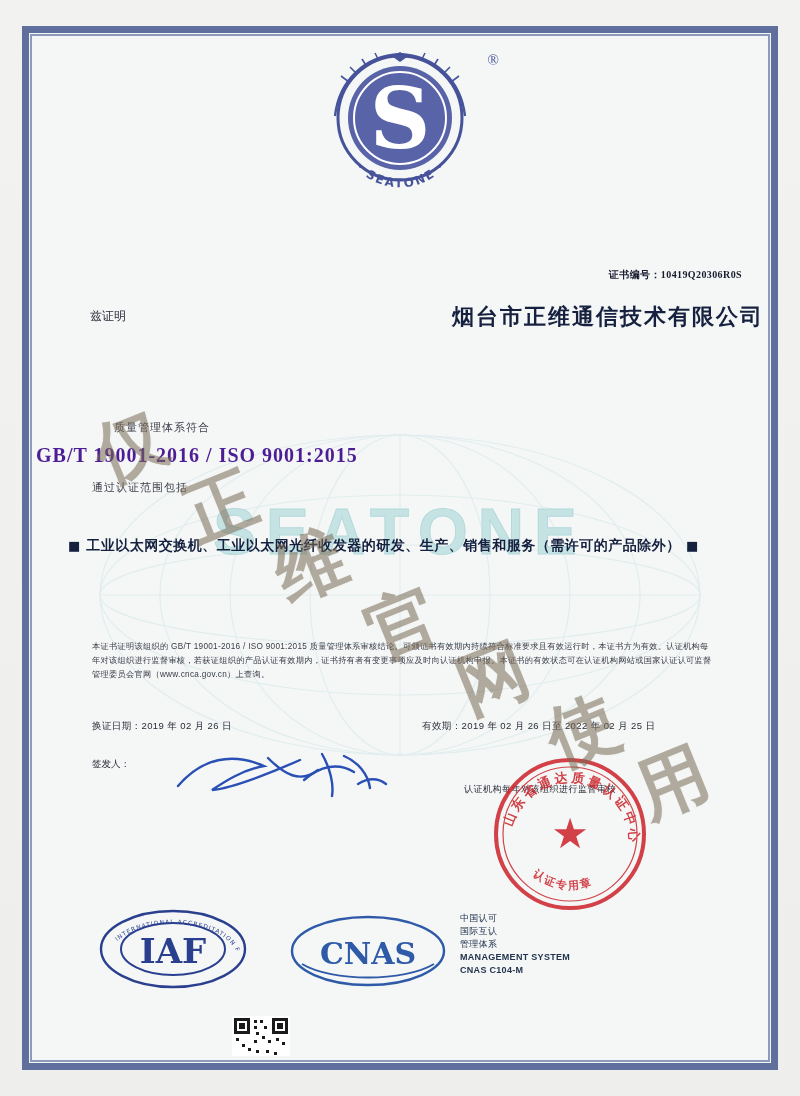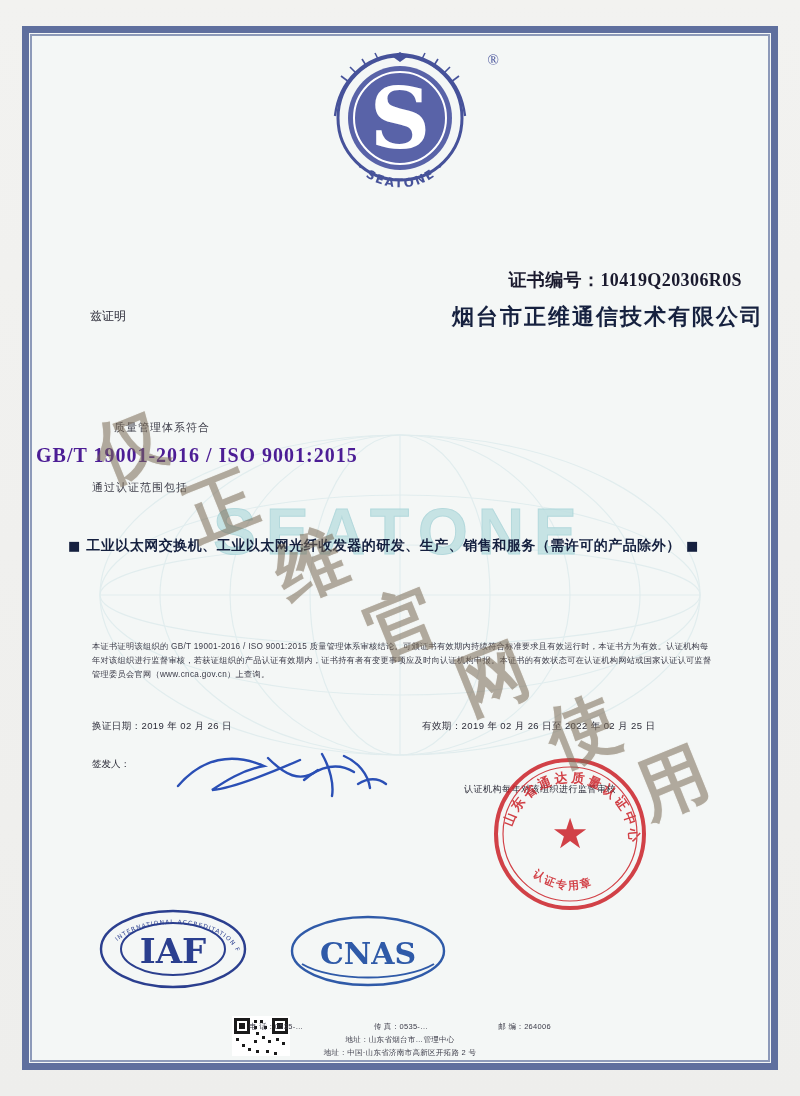--- a/index.html
+++ b/index.html
@@ -63,21 +63,21 @@
     position:absolute;left:0;right:0;top:162px;text-align:center;
     font-family:"DejaVu Sans", sans-serif;
     font-size:36px;font-weight:bold;color:#1d2a52;
     letter-spacing:12px;
     text-indent:12px;
   }
 
   .cert-no{
     position:absolute;right:22px;top:228px;
     font-family:"Liberation Serif",serif;
-    font-size:18px;font-weight:bold;color:#1a1a2e;
+    font-size:10px;font-weight:bold;color:#1a1a2e;
     letter-spacing:.4px;
     margin-left:30px;
   }
 
   .zi-zheng{
     position:absolute;left:54px;top:268px;
     font-size:12px;color:#2b2b38;
   }
 
   .company{
@@ -312,20 +312,27 @@
         <textPath href="#iaftop" startOffset="9%">INTERNATIONAL ACCREDITATION FORUM</textPath>
       </text>
     </svg>
 
     <svg class="cnas" viewBox="0 0 160 78">
       <ellipse cx="80" cy="39" rx="76" ry="34" fill="none" stroke="#2f5aa8" stroke-width="2.4"></ellipse>
       <path d="M14 52 C44 70 116 70 146 52" fill="none" stroke="#2f5aa8" stroke-width="2"></path>
       <text x="80" y="52" text-anchor="middle" font-family="DejaVu Serif, serif" font-size="30" font-weight="bold" fill="#2f5aa8">CNAS</text>
     </svg>
 
+    <div class="cnas-text">
+      <div class="cn">中国认可</div>
+      <div class="cn">国际互认</div>
+      <div class="cn">管理体系</div>
+      <div>MANAGEMENT SYSTEM</div>
+      <div>CNAS C104-M</div>
+    </div>
 
     <svg class="qr" viewBox="0 0 58 58">
       <rect width="58" height="58" fill="#ffffff"></rect>
       <g fill="#1a1a1a">
         <rect x="2" y="2" width="16" height="16"></rect>
           <rect x="5" y="5" width="10" height="10" fill="#fff"></rect>
           <rect x="7" y="7" width="6" height="6"></rect>
         <rect x="40" y="2" width="16" height="16"></rect>
           <rect x="43" y="5" width="10" height="10" fill="#fff"></rect>
           <rect x="45" y="7" width="6" height="6"></rect>
@@ -351,25 +358,15 @@
           <rect x="48" y="42" width="3" height="3"></rect>
           <rect x="40" y="46" width="3" height="3"></rect>
         <rect x="30" y="44" width="3" height="3"></rect>
           <rect x="24" y="50" width="3" height="3"></rect>
           <rect x="34" y="52" width="3" height="3"></rect>
         <rect x="46" y="52" width="3" height="3"></rect>
           <rect x="52" y="46" width="3" height="3"></rect>
       </g>
     </svg>
 
-    <div class="footer">
-      <div class="row1">
-        <span>电 话：0535-…</span>
-        <span>传 真：0535-…</span>
-        <span>邮 编：264006</span>
-      </div>
-      <div>地址：山东省烟台市…管理中心</div>
-      <div>地址：中国·山东省济南市高新区开拓路 2 号</div>
-
-    </div>
 
   </div>
 </div>
 
 </body></html>

